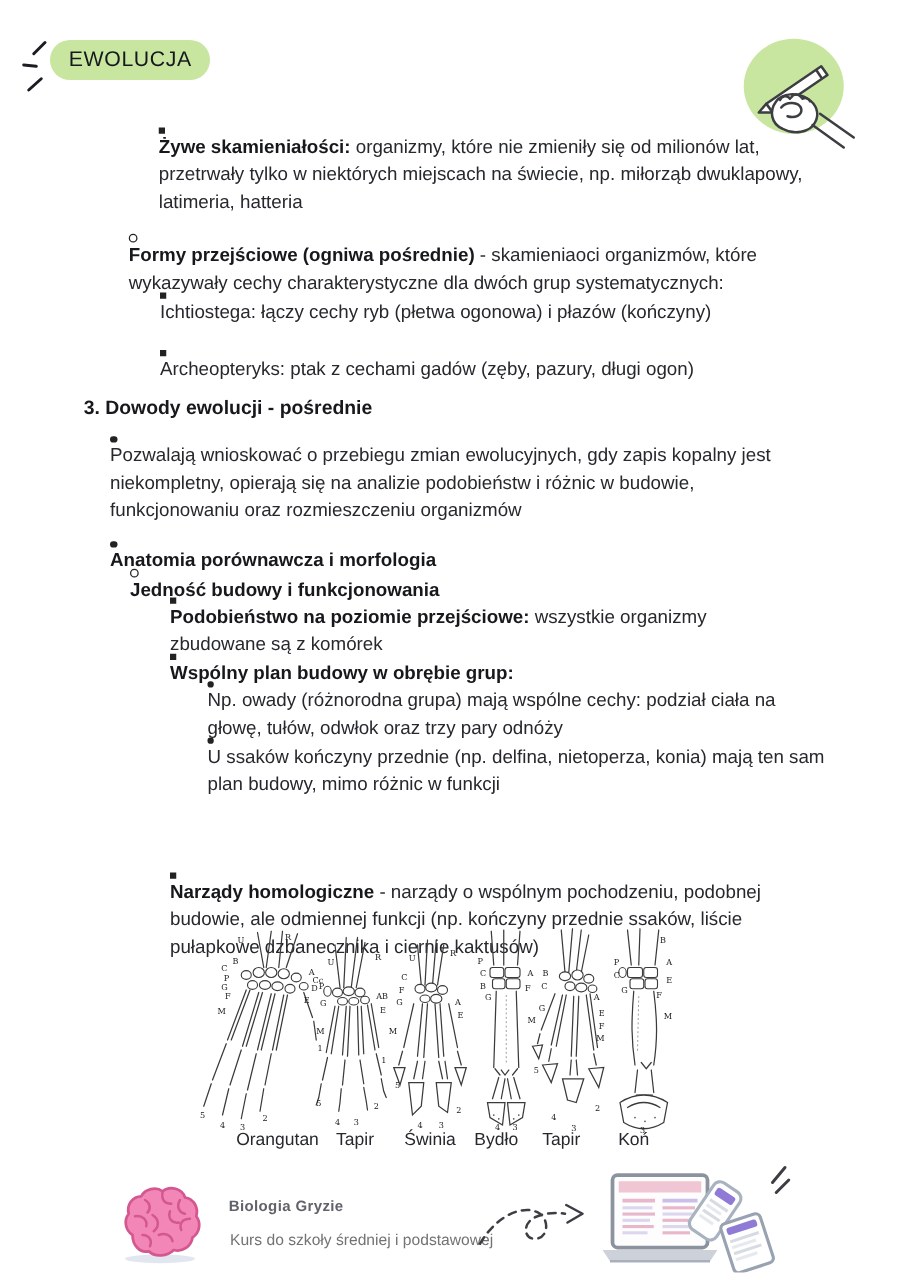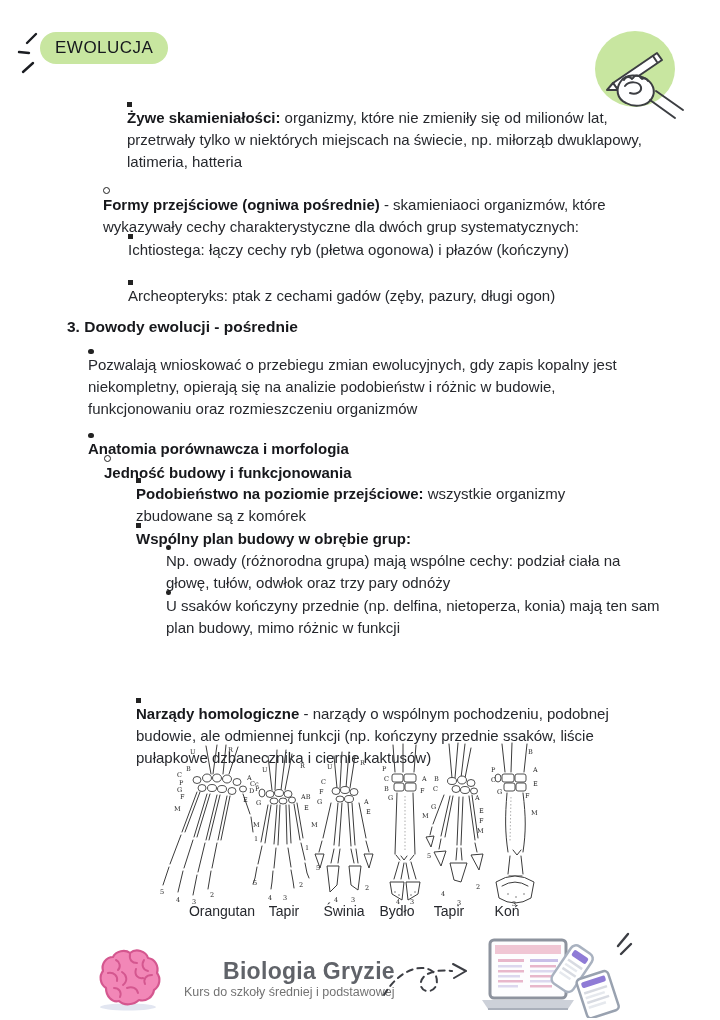--- a/index.html
+++ b/index.html
@@ -23,21 +23,21 @@
   .figure{position:absolute;left:150px;top:742px;width:430px;height:165px;}
   .figure svg{display:block;}
   .limb{stroke:#3b3b3b;stroke-width:1;fill:none;stroke-linecap:round;}
   .carp{stroke:#3b3b3b;stroke-width:.9;fill:#fff;}
   .hoof{stroke:#3b3b3b;stroke-width:1;fill:#fff;}
   .groove{stroke:#777;stroke-width:.6;stroke-dasharray:1.5,2;fill:none;}
   #limb-letters text{font-family:"DejaVu Serif",serif;font-size:6.5px;fill:#1d1d1d;}
   .animal-label{position:absolute;top:161px;transform:translateX(-50%);
     font-size:14px;color:#26282d;white-space:nowrap;}
   
-  .brand{position:absolute;left:183px;top:958px;font-size:23px;font-weight:bold;color:#606369;letter-spacing:.3px;margin-left:40px;}
+  .brand{position:absolute;left:183px;top:958px;font-size:12px;font-weight:bold;color:#606369;letter-spacing:.3px;}
   .tagline{position:absolute;left:184px;top:985px;font-size:12.5px;color:#737373;}
   .brainwrap{position:absolute;left:94px;top:948px;}
   .arrowwrap{position:absolute;left:380px;top:953px;}
   .deviceswrap{position:absolute;left:478px;top:930px;}
 </style>
 </head>
 <body>
 
 <div class="doc">
 

